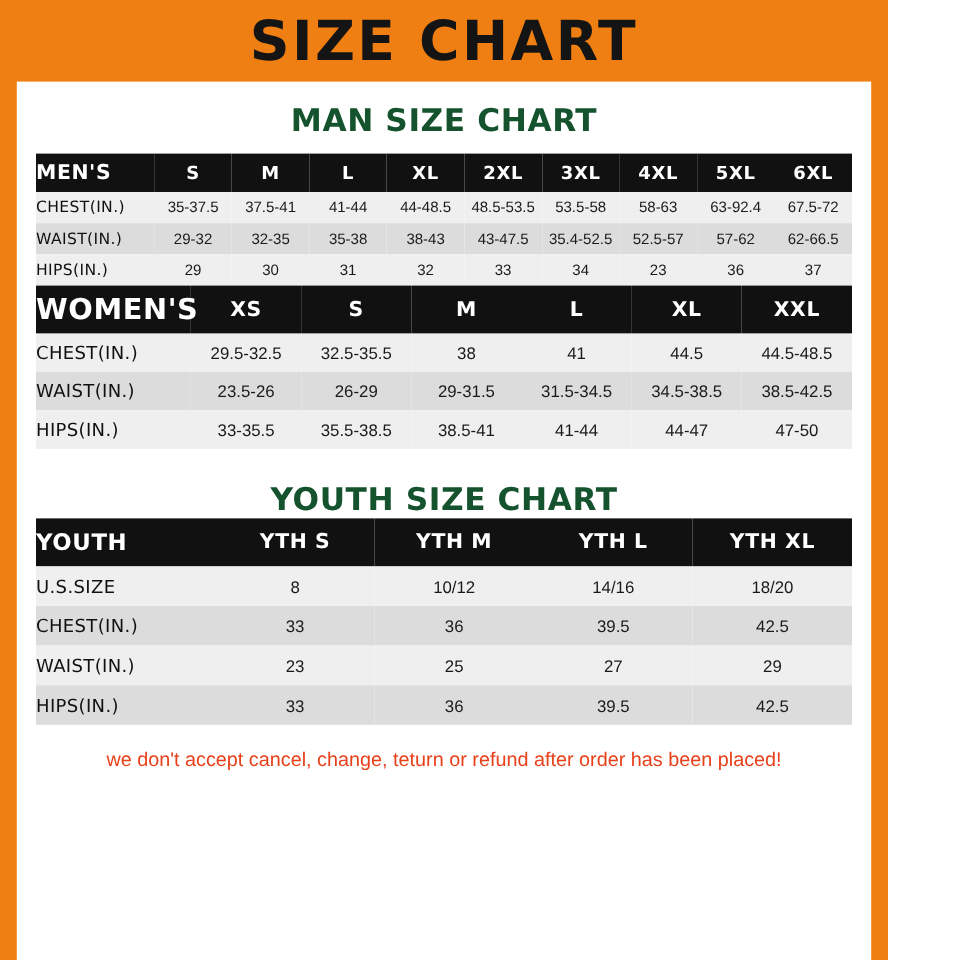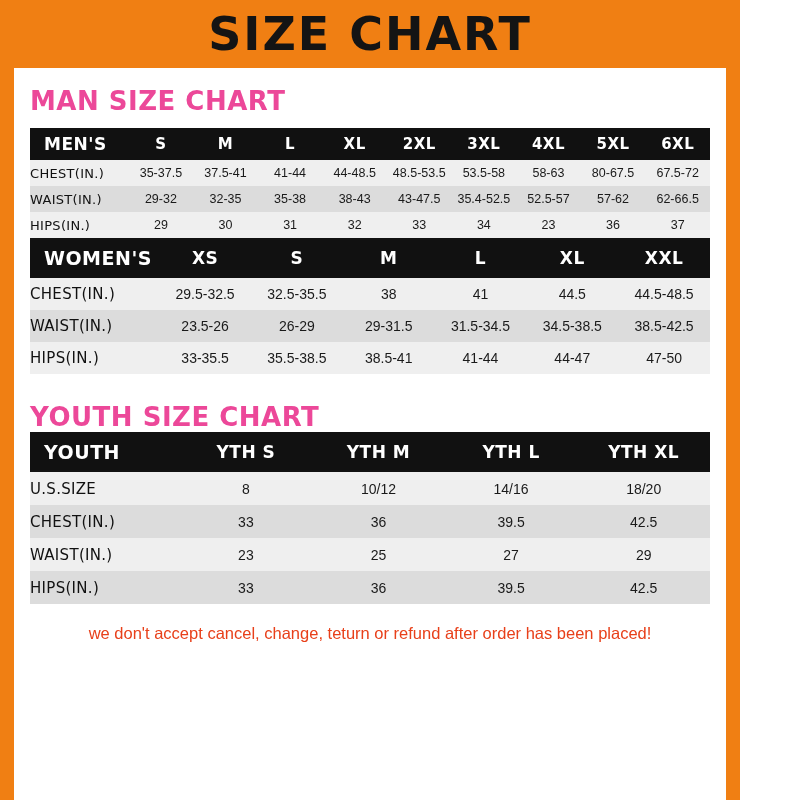--- a/index.html
+++ b/index.html
@@ -35,25 +35,25 @@
     font-weight: bold;
     font-size: 46px;
     letter-spacing: 2px;
     color: #141414;
     line-height: 1;
   }
   .content {
     padding: 0 16px;
   }
   .section-title {
-    text-align: left;
+    text-align: center;
     font-family: "DejaVu Sans", sans-serif;
     font-weight: bold;
     font-size: 26px;
-    color: #ec4899;
+    color: #14532d;
     letter-spacing: 0.5px;
   }
   .t-man { margin-top: 18px; margin-bottom: 12px; }
   .t-women { margin-top: 22px; margin-bottom: 14px; }
   .t-youth { margin-top: 28px; }
 
   table.sizetable {
     width: 100%;
     border-collapse: collapse;
     table-layout: fixed;
@@ -73,21 +73,20 @@
   table.sizetable thead th {
     color: #ffffff;
     font-family: "DejaVu Sans", sans-serif;
     font-weight: bold;
     height: 32px;
     font-size: 15px;
     letter-spacing: 0.5px;
   }
   table.sizetable thead th.row-label {
     text-align: left;
-    padding-left: 14px;
     font-size: 17px;
   }
   
   table.sizetable tbody tr {
     height: 26px;
   }
   table.sizetable tbody tr.band-a { background: #efefef; }
   table.sizetable tbody tr.band-b { background: #dcdcdc; }
   table.sizetable tbody td.row-label {
     font-family: "DejaVu Sans", sans-serif;
@@ -98,21 +97,21 @@
   }
 
   
   .men-col-0 { width: 14.5%; }
   
   .women-col-0 { width: 19%; }
   table.women thead th { height: 40px; }
   table.women tbody tr { height: 32px; }
   table.women th, table.women td { font-size: 14px; }
   table.women thead th { font-size: 17px; }
-  table.women thead th.row-label { font-size: 19px; margin-top: 30px; }
+  table.women thead th.row-label { font-size: 24px; margin-top: 30px; }
   table.women tbody td.row-label { font-size: 15px; }
 
   
   .youth-col-0 { width: 22%; }
   table.youth thead th { height: 40px; }
   table.youth tbody tr { height: 33px; padding-left: 32px; }
   table.youth th, table.youth td { font-size: 14px; }
   table.youth thead th { font-size: 17px; }
   table.youth thead th.row-label { font-size: 19px; }
   table.youth tbody td.row-label { font-size: 15px; }
@@ -169,21 +168,21 @@
       <tbody>
         <tr class="band-a">
           <td class="row-label">CHEST(IN.)</td>
           <td>35-37.5</td>
           <td>37.5-41</td>
           <td>41-44</td>
           <td>44-48.5</td>
           <td>48.5-53.5</td>
           <td>53.5-58</td>
           <td>58-63</td>
-          <td>80-67.5</td>
+          <td>63-92.4</td>
           <td>67.5-72</td>
         </tr>
         <tr class="band-b">
           <td class="row-label">WAIST(IN.)</td>
           <td>29-32</td>
           <td>32-35</td>
           <td>35-38</td>
           <td>38-43</td>
           <td>43-47.5</td>
           <td>35.4-52.5</td>

